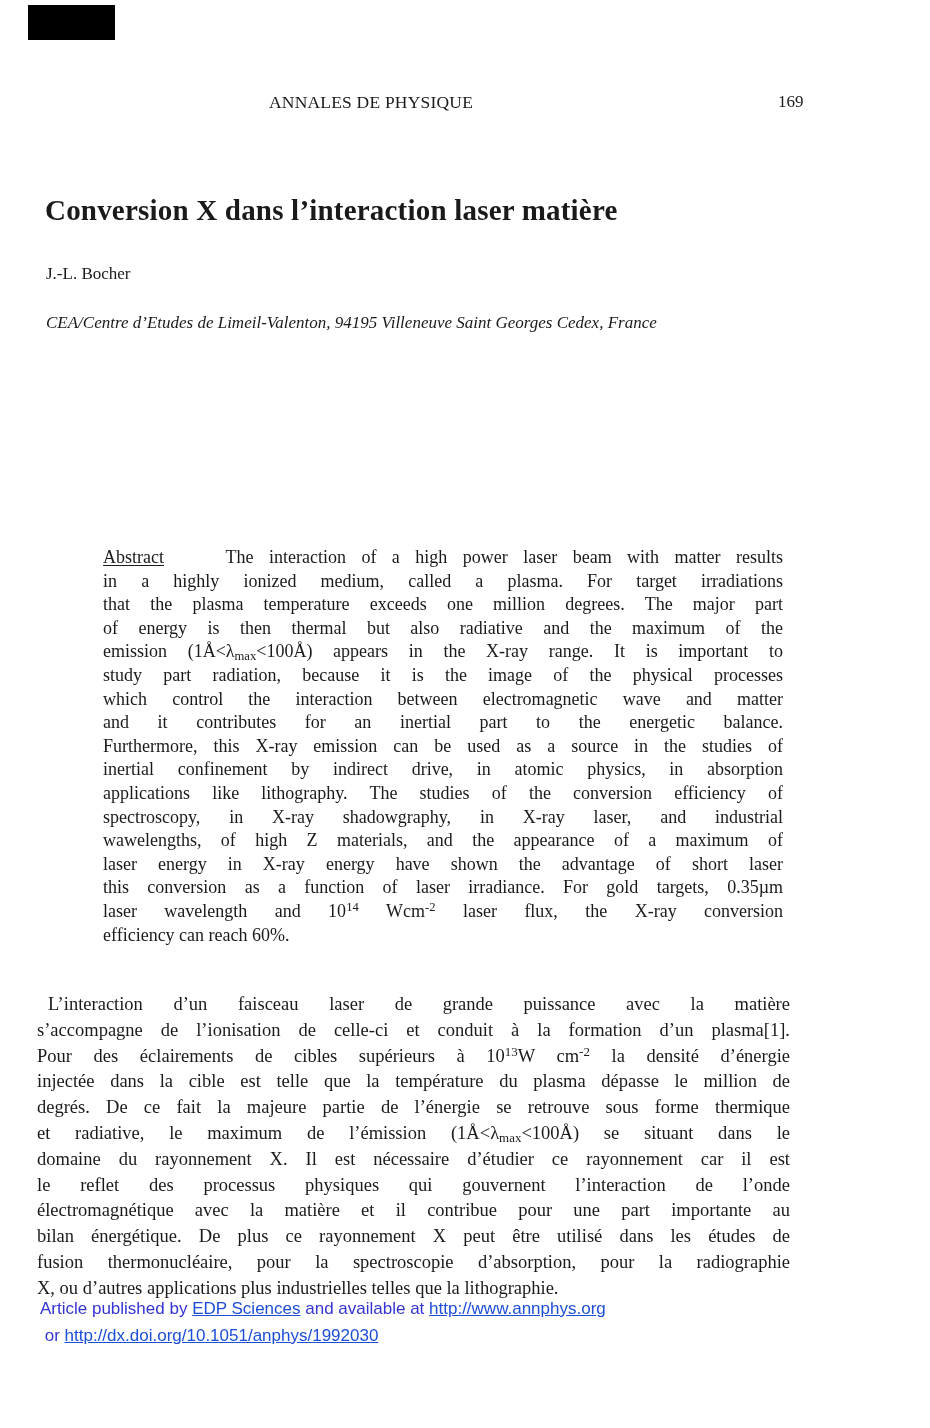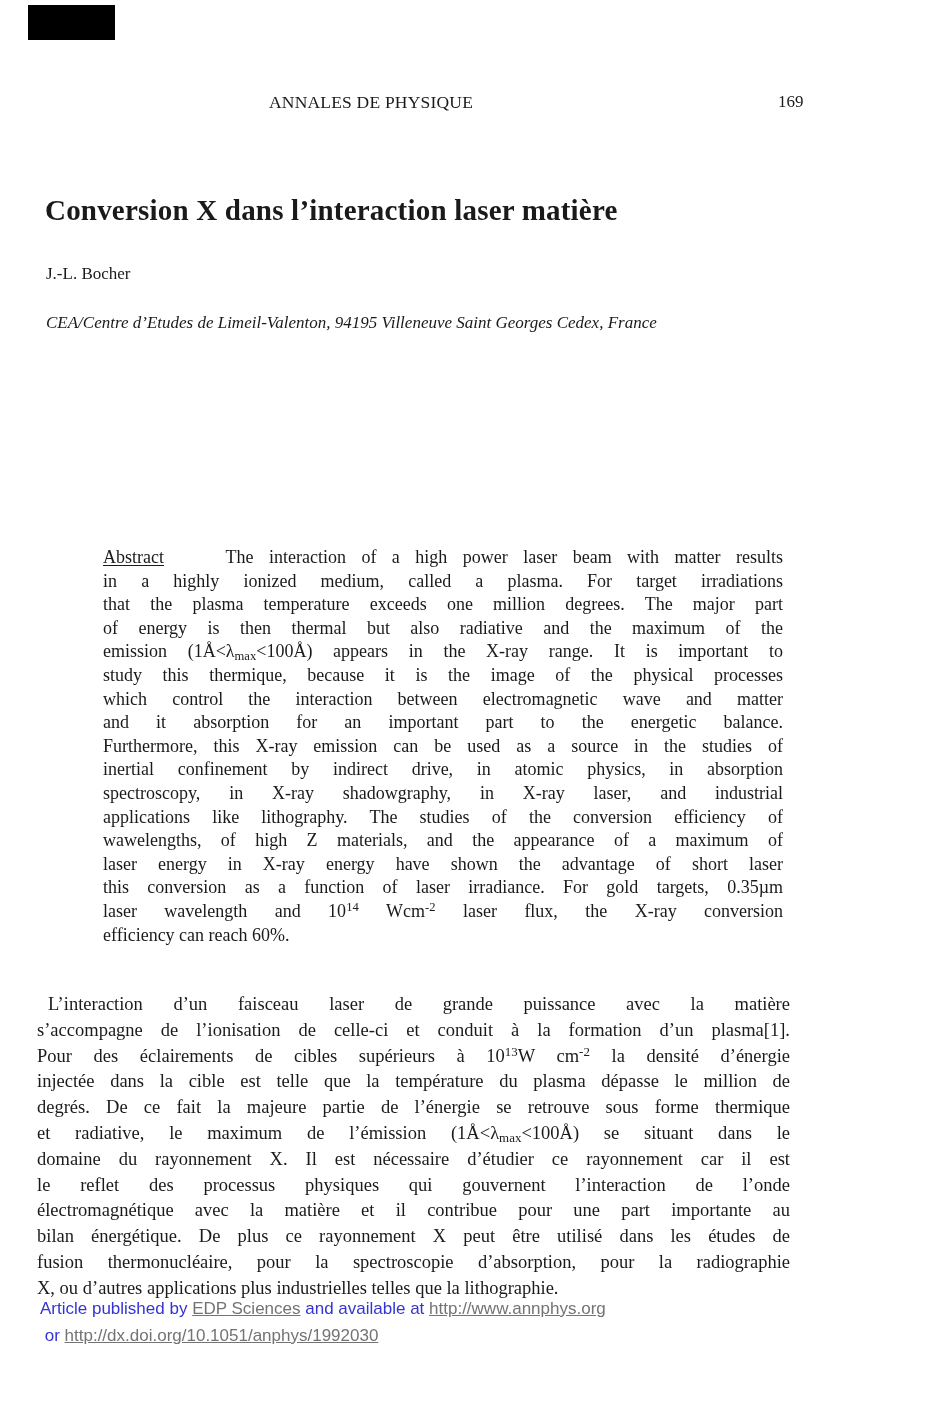--- a/index.html
+++ b/index.html
@@ -80,21 +80,21 @@
   .footer {
     position: absolute;
     left: 40px; top: 1296px;
     width: 820px;
     font-family: "Liberation Sans", sans-serif;
     font-size: 17px;
     line-height: 26.5px;
     color: #3434d3;
   }
   .footer a {
-    color: #737373;
+    color: #1d4ed8;
     text-decoration: underline;
     cursor: pointer;
   }
 </style>
 </head>
 <body>
 
 <div class="page">
 
   <div class="redaction"></div>
@@ -110,27 +110,27 @@
   <div class="author">J.-L. Bocher</div>
 
   <div class="affiliation">CEA/Centre d’Etudes de Limeil-Valenton, 94195 Villeneuve Saint Georges Cedex, France</div>
 
   <div class="abstract-block">
       <div class="jline"><span class="u">Abstract</span>&nbsp;&nbsp;&nbsp; The interaction of a high power laser beam with matter results</div>
       <div class="jline">in a highly ionized medium, called a plasma. For target irradiations</div>
       <div class="jline">that the plasma temperature exceeds one million degrees. The major part</div>
       <div class="jline">of energy is then thermal but also radiative and the maximum of the</div>
       <div class="jline">emission (1Å&lt;λ<sub>max</sub>&lt;100Å) appears in the X-ray range. It is important to</div>
-      <div class="jline">study this thermique, because it is the image of the physical processes</div>
+      <div class="jline">study part radiation, because it is the image of the physical processes</div>
       <div class="jline">which control the interaction between electromagnetic wave and matter</div>
-      <div class="jline">and it absorption for an important part to the energetic balance.</div>
+      <div class="jline">and it contributes for an inertial part to the energetic balance.</div>
       <div class="jline">Furthermore, this X-ray emission can be used as a source in the studies of</div>
       <div class="jline">inertial confinement by indirect drive, in atomic physics, in absorption</div>
+      <div class="jline">applications like lithography. The studies of the conversion efficiency of</div>
       <div class="jline">spectroscopy, in X-ray shadowgraphy, in X-ray laser, and industrial</div>
-      <div class="jline">applications like lithography. The studies of the conversion efficiency of</div>
       <div class="jline">wawelengths, of high Z materials, and the appearance of a maximum of</div>
       <div class="jline">laser energy in X-ray energy have shown the advantage of short laser</div>
       <div class="jline">this conversion as a function of laser irradiance. For gold targets, 0.35µm</div>
       <div class="jline">laser wavelength and 10<sup>14</sup>&nbsp;Wcm<sup>-2</sup> laser flux, the X-ray conversion</div>
       <div class="jline last">efficiency can reach 60%.</div>
     </div>
 
   <div class="body-text">
       <div class="jline">L’interaction d’un faisceau laser de grande puissance avec la matière</div>
       <div class="jline">s’accompagne de l’ionisation de celle-ci et conduit à la formation d’un plasma[1].</div>

